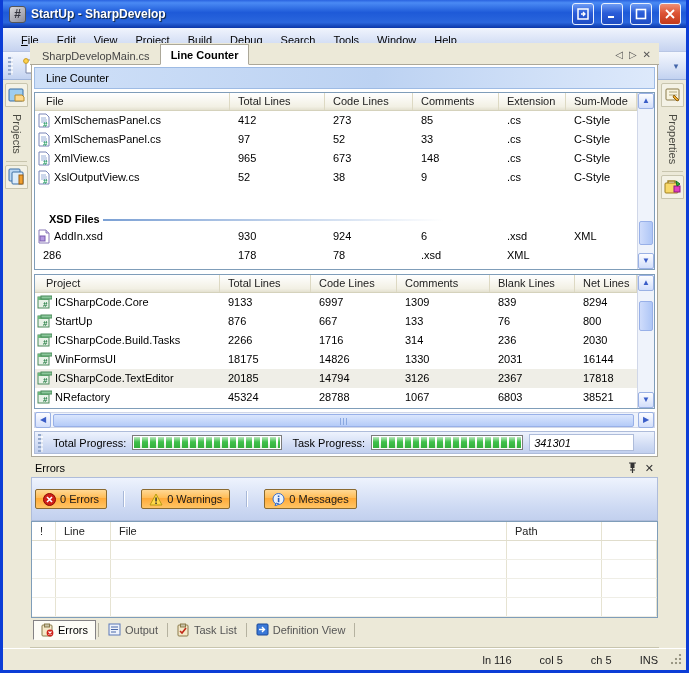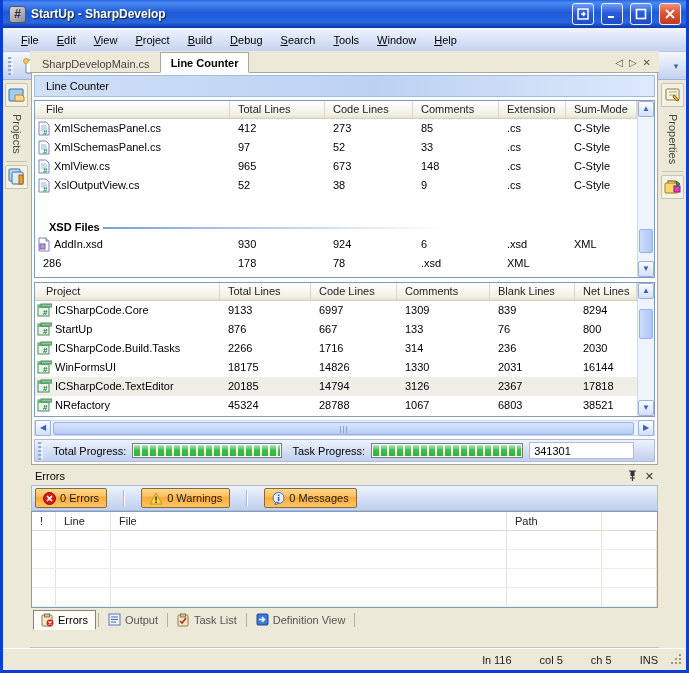--- a/index.html
+++ b/index.html
@@ -90,28 +90,28 @@
   .hthumb::after { content:""; position:absolute; left:50%; top:3px; width:8px; height:7px; margin-left:-4px;
     background:repeating-linear-gradient(90deg,#8aa8e0 0 1px,transparent 1px 3px); }
 
   
   .progressrow { height:23px; display:flex; align-items:center; gap:6px; padding:0 4px 0 2px;
     background:linear-gradient(180deg,#eef3fd,#cdd9f3 70%,#c2d0ee); border:1px solid #aebcda; }
   .pbar { height:15px; border:1px solid #7b7b7b; background:#fff; padding:1px; }
   .pbar .fill { height:100%; background:
       linear-gradient(180deg,rgba(255,255,255,.65),rgba(255,255,255,0) 45%,rgba(0,100,0,.18)),
       repeating-linear-gradient(90deg,#3fc04a 0 6px,#ffffff 6px 8px); }
-  .pvalue { width:105px; height:17px; background:#fff; border:1px solid #aebcda; display:flex; align-items:center; padding-left:4px; }
-
-  
-  .errors-panel { flex:1; display:flex; flex-direction:column; margin:2px 1px 18px; }
+  .pvalue { width:105px; height:17px; background:#fff; border:1px solid #aebcda; display:flex; align-items:center; padding-left:4px;font-style:italic; }
+
+  
+  .errors-panel { flex:1; display:flex; flex-direction:column; margin:2px 1px 8px; }
   .ep-title { height:18px; display:flex; align-items:center; padding:0 4px 0 4px; }
   .ep-title .t { flex:1; }
   .ep-icons { display:flex; gap:8px; color:#333; font-size:11px; align-items:center; }
-  .ep-toolbar { height:26px; display:flex; align-items:center; gap:14px; padding:0 3px;
+  .ep-toolbar { height:44px; display:flex; align-items:center; gap:14px; padding:0 3px;
     background:linear-gradient(180deg,#eef3fd,#cdd9f3 70%,#c2d0ee); border:1px solid #aebcda; }
   .ep-btn { display:flex; align-items:center; gap:4px; height:20px; padding:0 7px; border:1px solid #8a6a30; border-radius:2px;
     background:linear-gradient(180deg,#ffd894,#ffbc55 45%,#ffaa38 46%,#ffc566); font-size:11px; color:#1a1a1a; }
   .ep-sep { width:2px; height:16px; border-left:1px solid #a8b8d8; border-right:1px solid #fff; margin:0 2px; }
   .ep-table { flex:1; border:1px solid #7f9db9; background:#fff; display:flex; flex-direction:column; overflow:hidden; }
   .ep-hdr, .ep-row { display:grid; grid-template-columns:24px 55px 396px 95px 1fr; }
   .ep-hdr { height:19px; border-bottom:1px solid #e0ddcc; color:#222; }
   .ep-hdr > div { display:flex; align-items:center; padding-left:8px; border-right:1px solid #e6e3d2; }
   .ep-row { height:19px; border-bottom:1px solid #efeee6; }
   .ep-row > div { border-right:1px solid #e6e3d2; }

